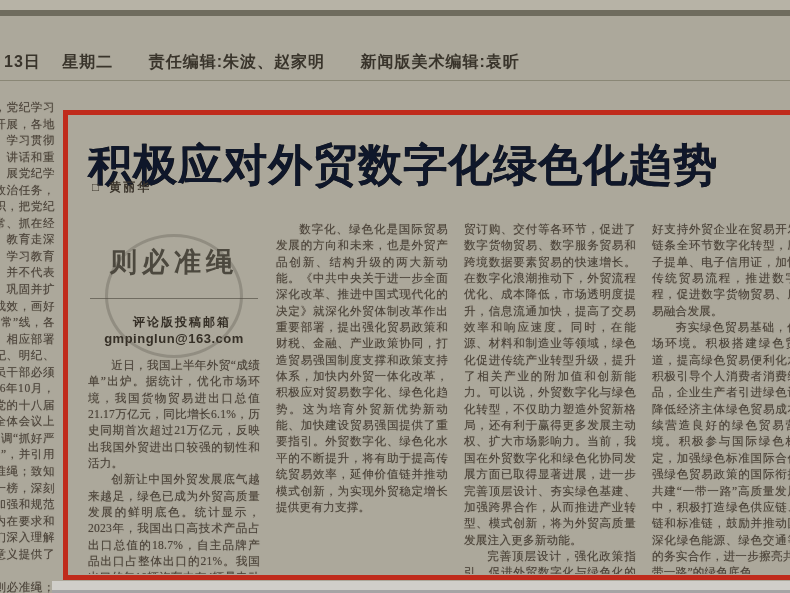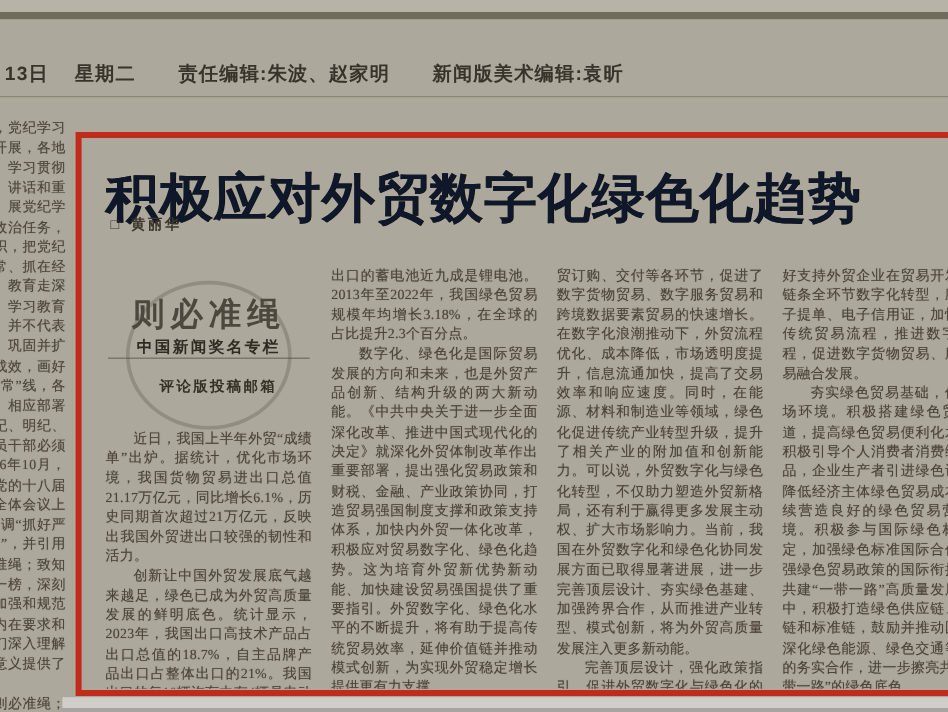--- a/index.html
+++ b/index.html
@@ -146,32 +146,31 @@
 
 <div class="byline">
   <span class="sq">□</span><span>黄丽华</span>
 </div>
 
 <div class="cols">
   <div class="col">
     <div class="logo">
       <div class="logo-circle"></div>
       <div class="logo-title">则必准绳</div>
-      <div class="logo-sub">中国新闻奖名专栏</div>
       <div class="logo-rule"></div>
       <div class="logo-mail-label">评论版投稿邮箱</div>
+      <div class="logo-email">gmpinglun@163.com</div>
     </div>
     <div>
         <p class="para indent">近日，我国上半年外贸“成绩单”出炉。据统计，优化市场环境，我国货物贸易进出口总值21.17万亿元，同比增长6.1%，历史同期首次超过21万亿元，反映出我国外贸进出口较强的韧性和活力。</p>
         <p class="para indent">创新让中国外贸发展底气越来越足，绿色已成为外贸高质量发展的鲜明底色。统计显示，2023年，我国出口高技术产品占出口总值的18.7%，自主品牌产品出口占整体出口的21%。我国出口的每10辆汽车中有4辆是电动汽车，每10辆轨道机车中有7辆是电力机车，</p>
       </div>
   </div>
   <div class="col">
     <div>
-        <p class="para">出口的蓄电池近九成是锂电池。2013年至2022年，我国绿色贸易规模年均增长3.18%，在全球的占比提升2.3个百分点。</p>
         <p class="para indent">数字化、绿色化是国际贸易发展的方向和未来，也是外贸产品创新、结构升级的两大新动能。《中共中央关于进一步全面深化改革、推进中国式现代化的决定》就深化外贸体制改革作出重要部署，提出强化贸易政策和财税、金融、产业政策协同，打造贸易强国制度支撑和政策支持体系，加快内外贸一体化改革，积极应对贸易数字化、绿色化趋势。这为培育外贸新优势新动能、加快建设贸易强国提供了重要指引。外贸数字化、绿色化水平的不断提升，将有助于提高传统贸易效率，延伸价值链并推动模式创新，为实现外贸稳定增长提供更有力支撑。</p>
       </div>
   </div>
   <div class="col">
     <div>
         <p class="para">贸订购、交付等各环节，促进了数字货物贸易、数字服务贸易和跨境数据要素贸易的快速增长。在数字化浪潮推动下，外贸流程优化、成本降低，市场透明度提升，信息流通加快，提高了交易效率和响应速度。同时，在能源、材料和制造业等领域，绿色化促进传统产业转型升级，提升了相关产业的附加值和创新能力。可以说，外贸数字化与绿色化转型，不仅助力塑造外贸新格局，还有利于赢得更多发展主动权、扩大市场影响力。当前，我国在外贸数字化和绿色化协同发展方面已取得显著进展，进一步完善顶层设计、夯实绿色基建、加强跨界合作，从而推进产业转型、模式创新，将为外贸高质量发展注入更多新动能。</p>
         <p class="para indent">完善顶层设计，强化政策指引。促进外贸数字化与绿色化的深度融合，离不开强有力的政策牵引和保障。进一步完善政策体系，更</p>
       </div>
   </div>
   <div class="col">

